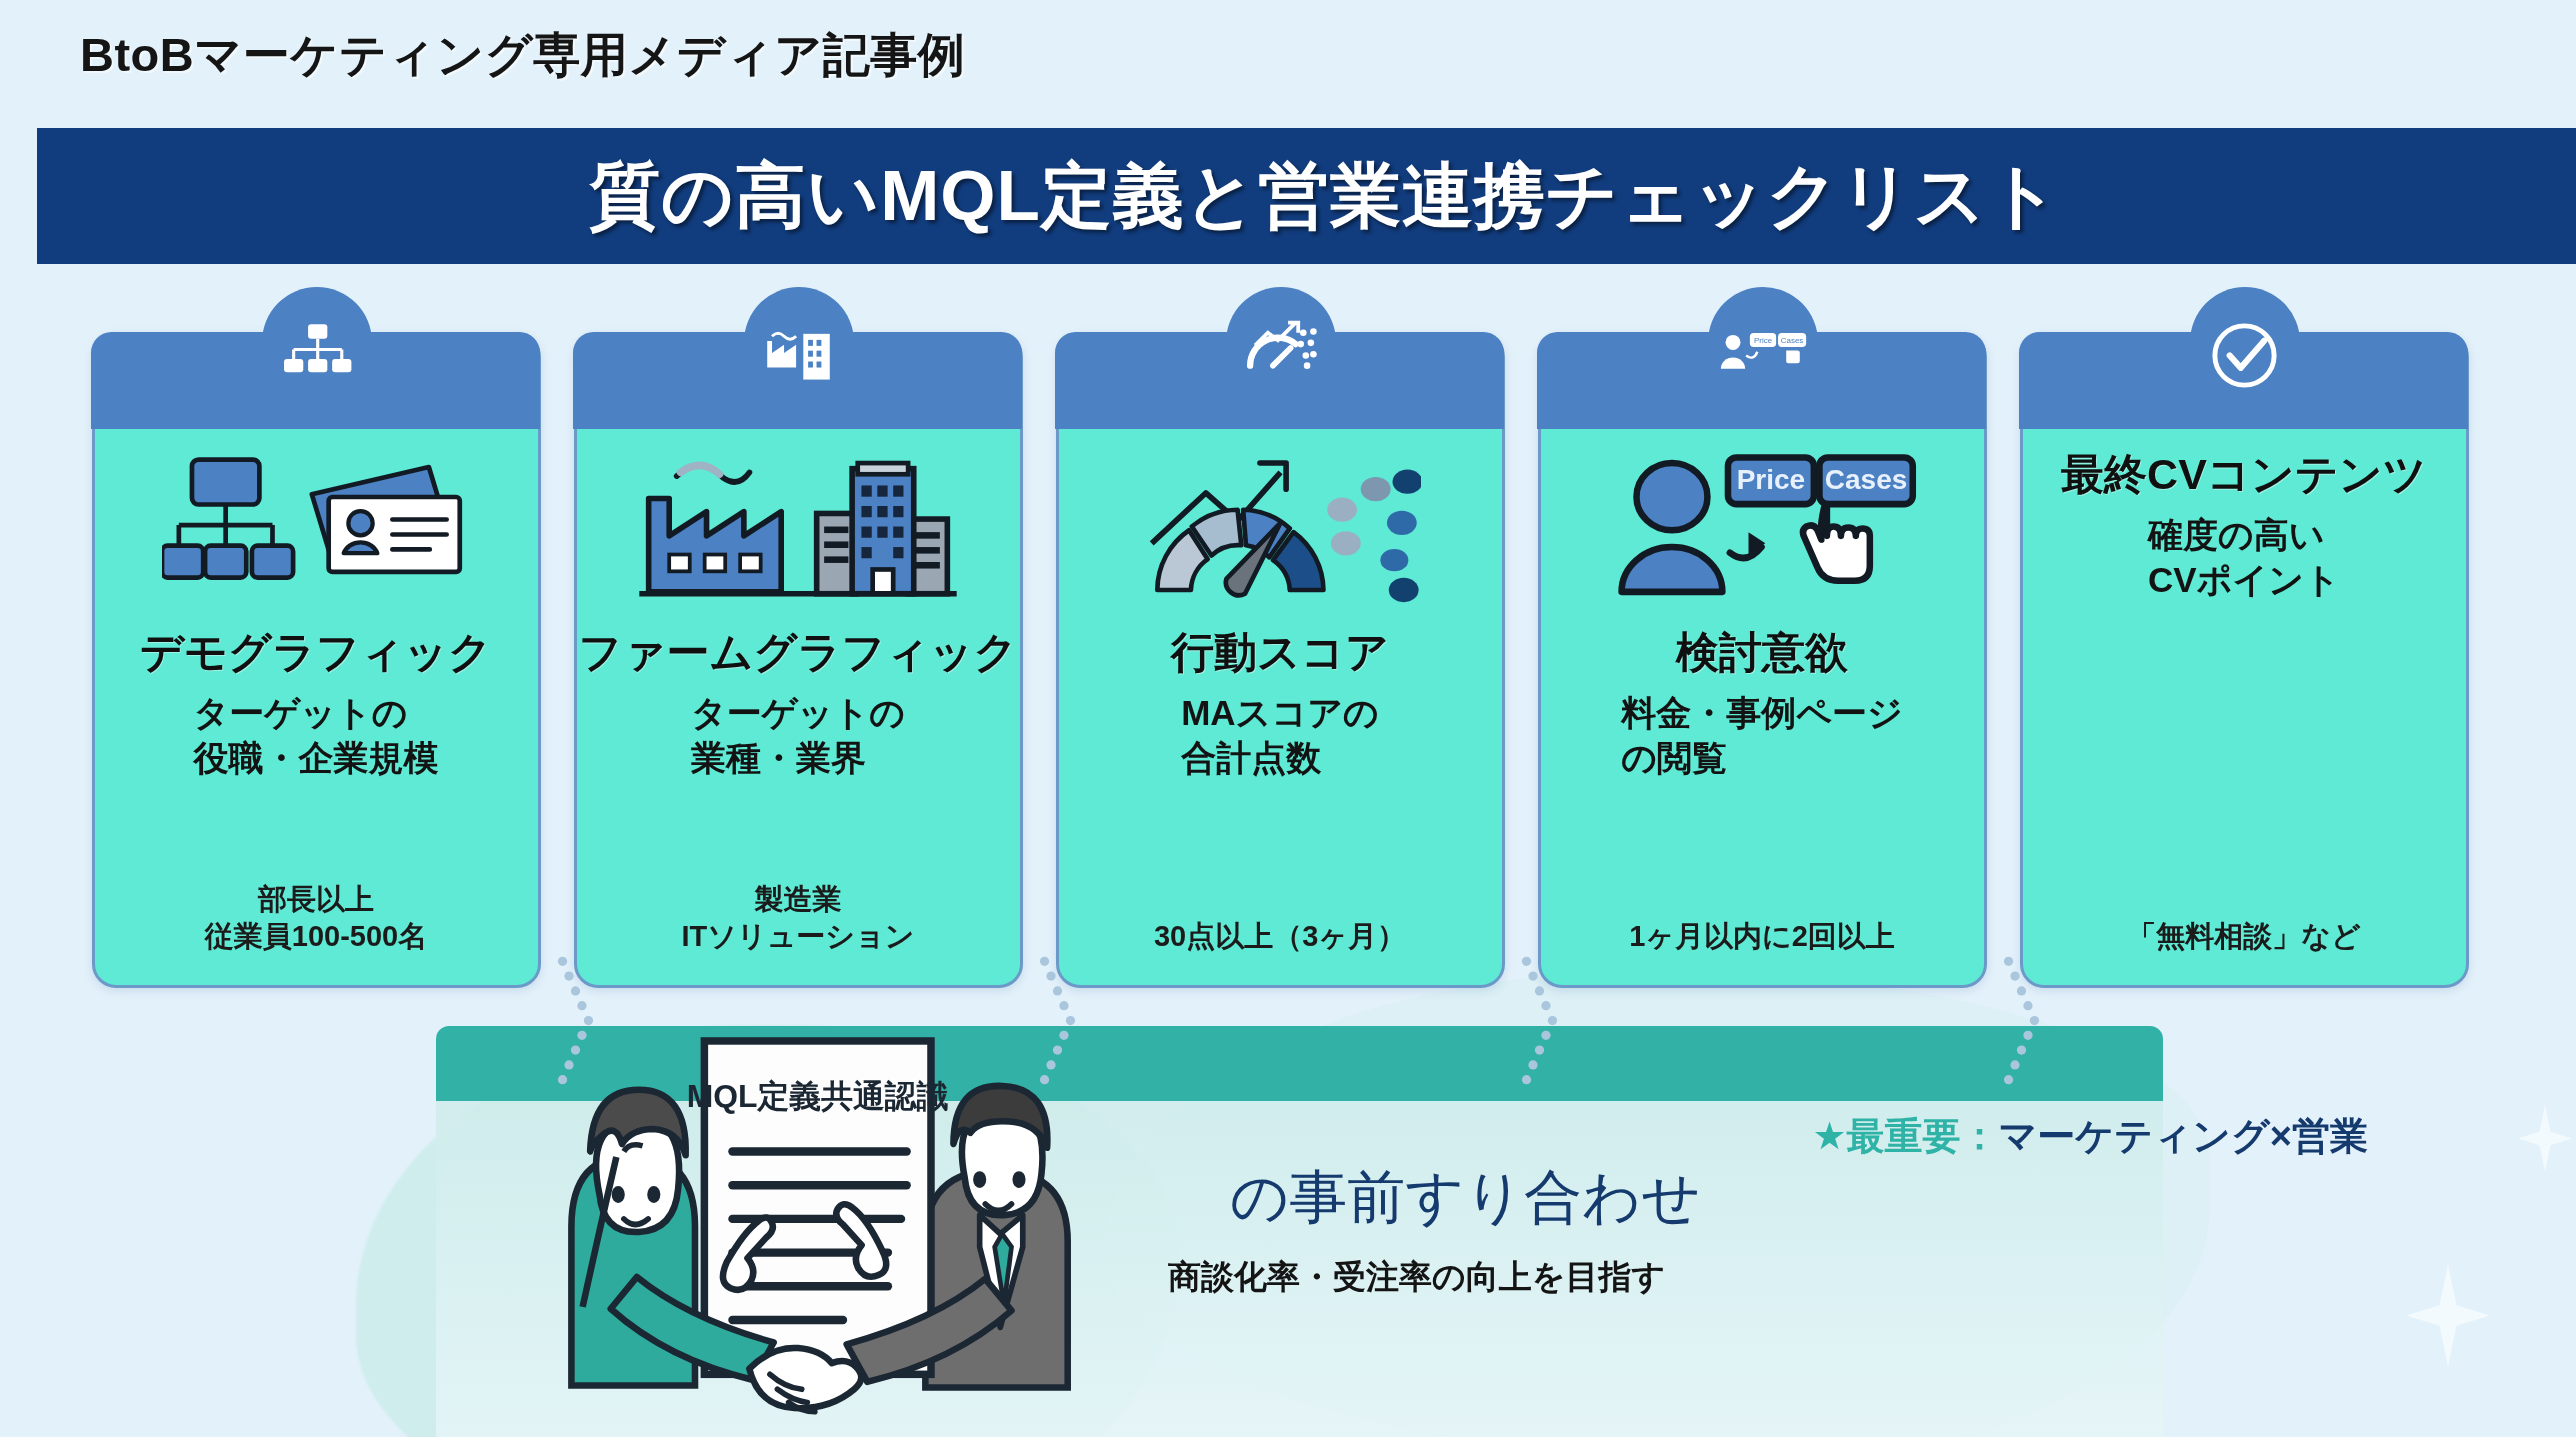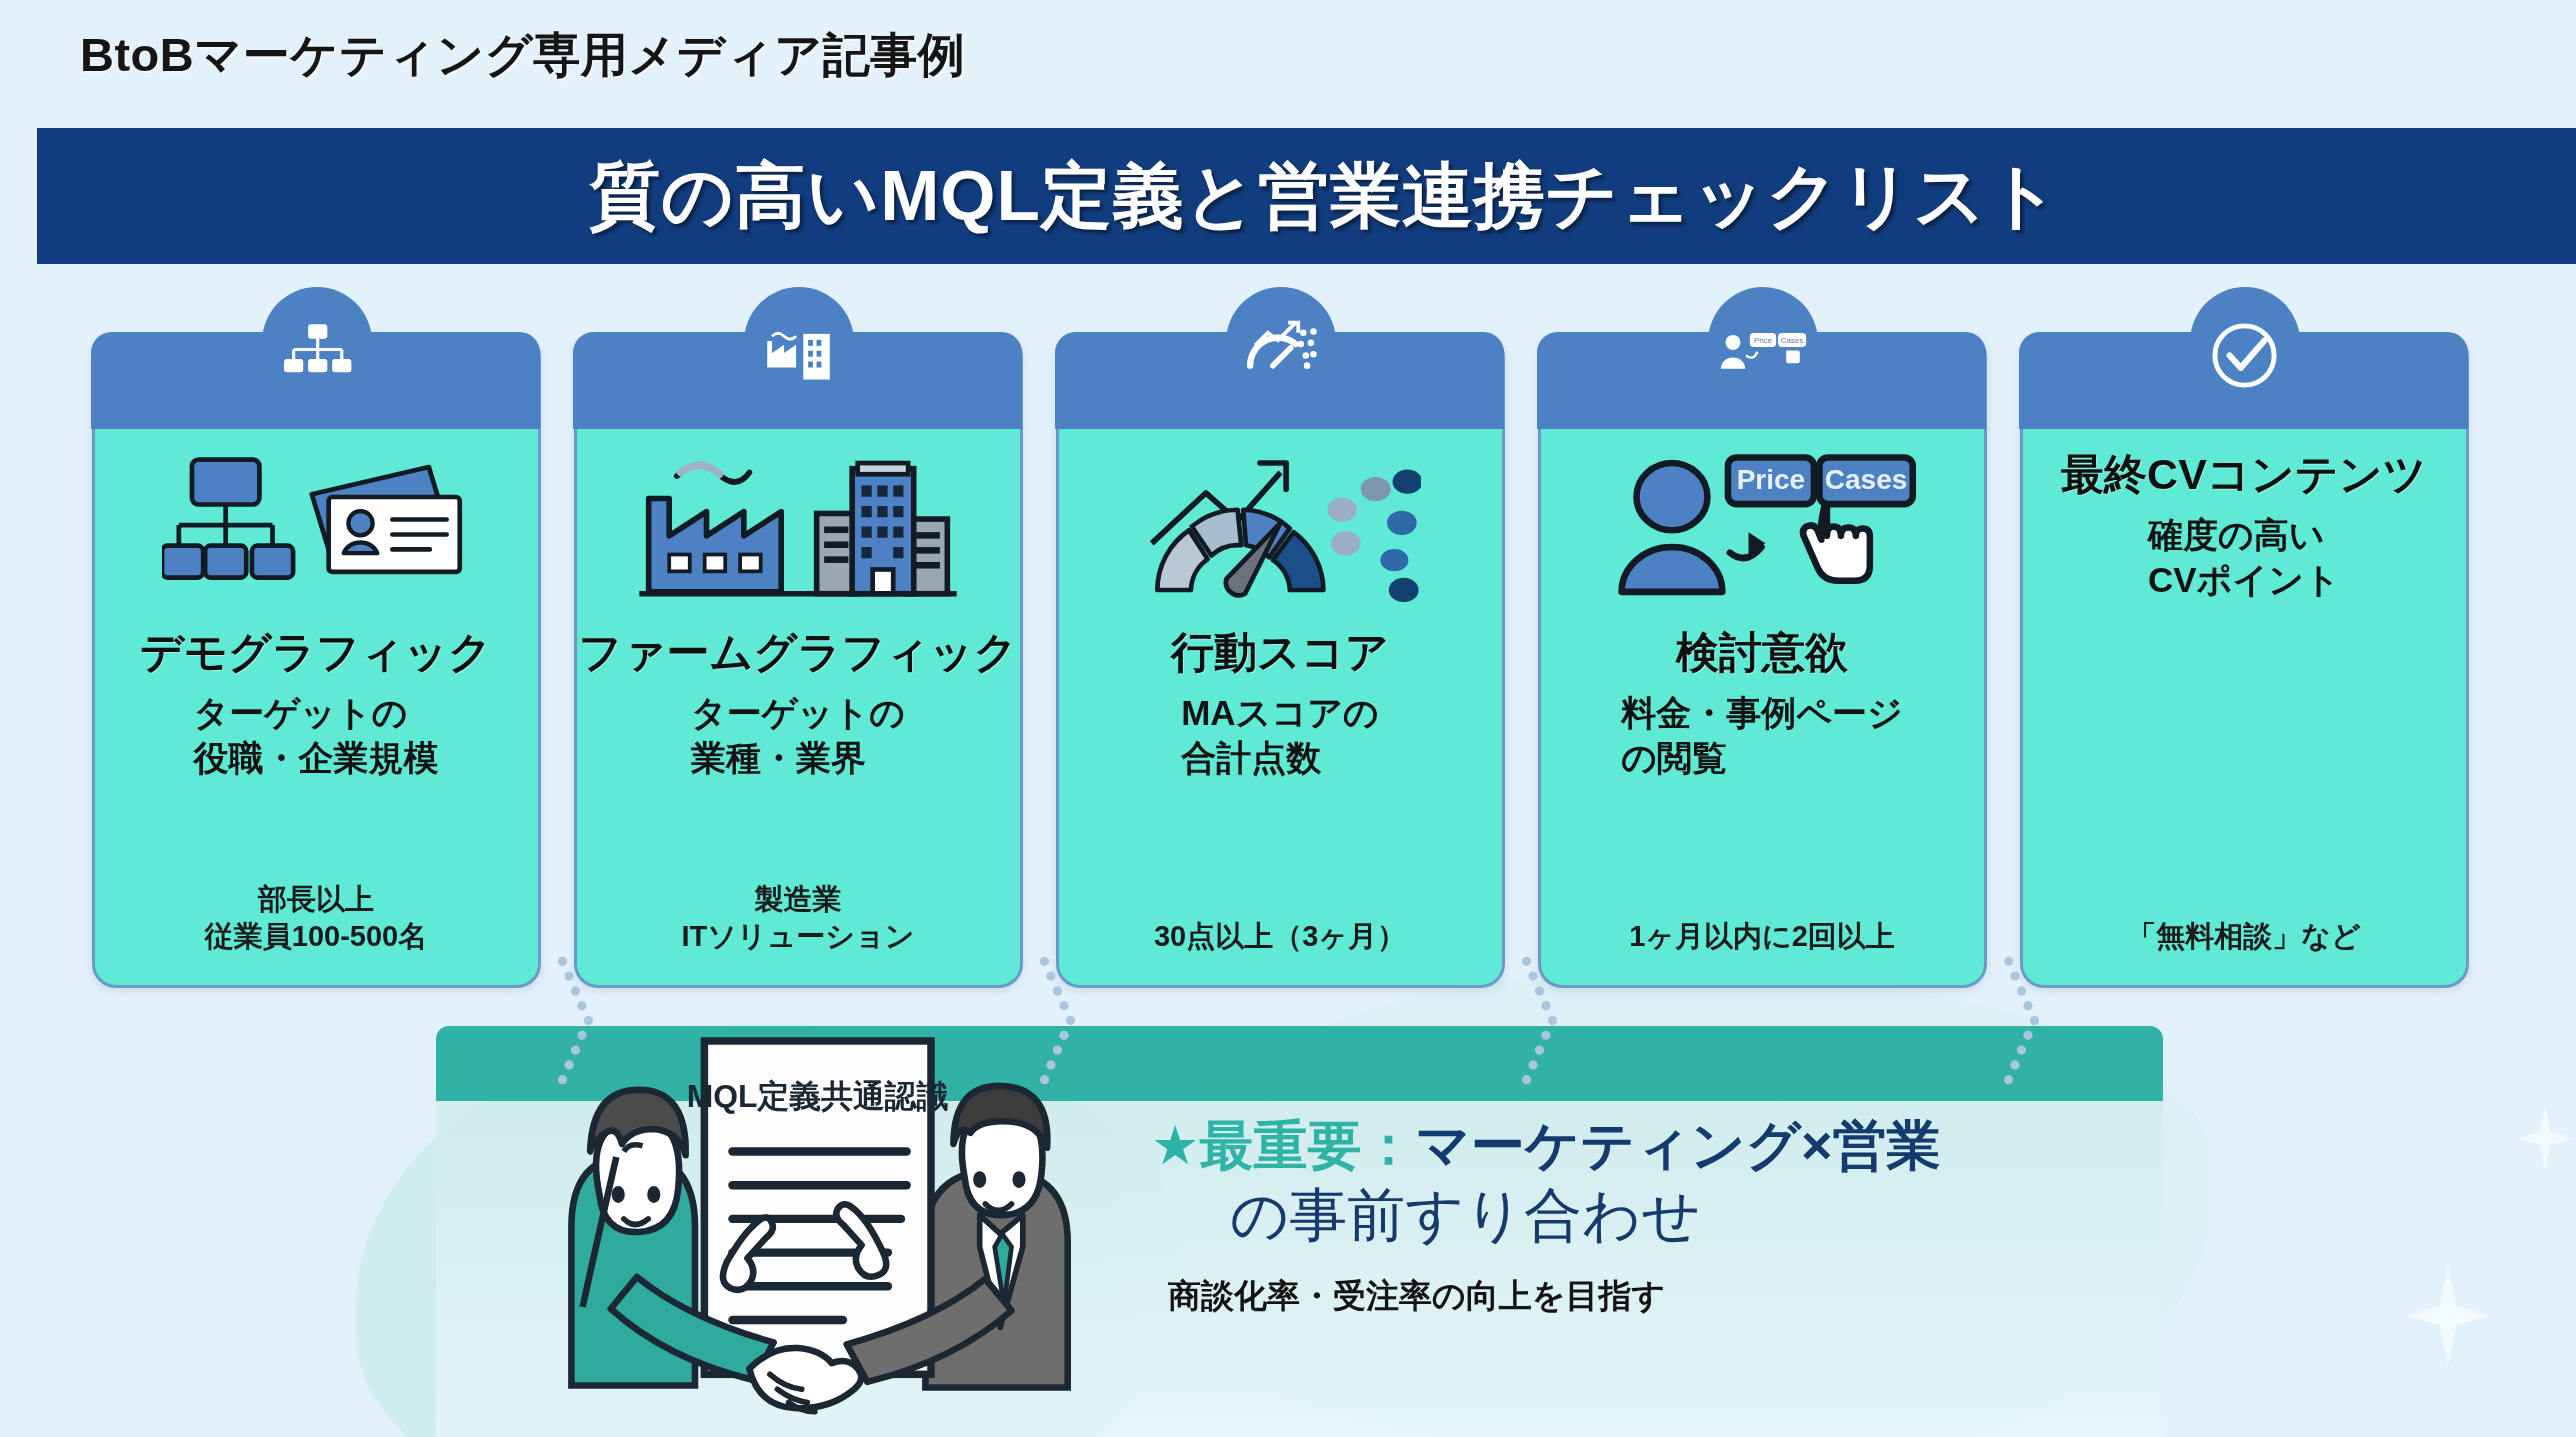--- a/index.html
+++ b/index.html
@@ -111,21 +111,21 @@
     background:linear-gradient(180deg,#cfeceb 0%,#ddf2f3 60%,#e6f5f7 100%);
     opacity:.85;
   }
   .illus{
     position:absolute;left:459px;top:1011px;width:693px;height:427px;
   }
   .msg{
     position:absolute;left:1151px;top:1114px;width:1217px;
   }
   .msg .line1{
-    font-size:54px;font-weight:bold;line-height:1.18;white-space:nowrap;
+    font-size:38px;font-weight:bold;line-height:1.18;white-space:nowrap;text-align:right;
   }
   .msg .star{color:#2fb3a6;}
   .msg .k{color:#2fb3a6;}
   .msg .v{color:#153a6e;}
   .msg .line2{
     font-size:58px;font-weight:normal;color:#153a6e;line-height:1.18;
     margin-top:3.7px;margin-left:79px;white-space:nowrap;
   }
   .msg .line3{
     font-size:33px;font-weight:bold;color:#141414;margin-top:24px;

